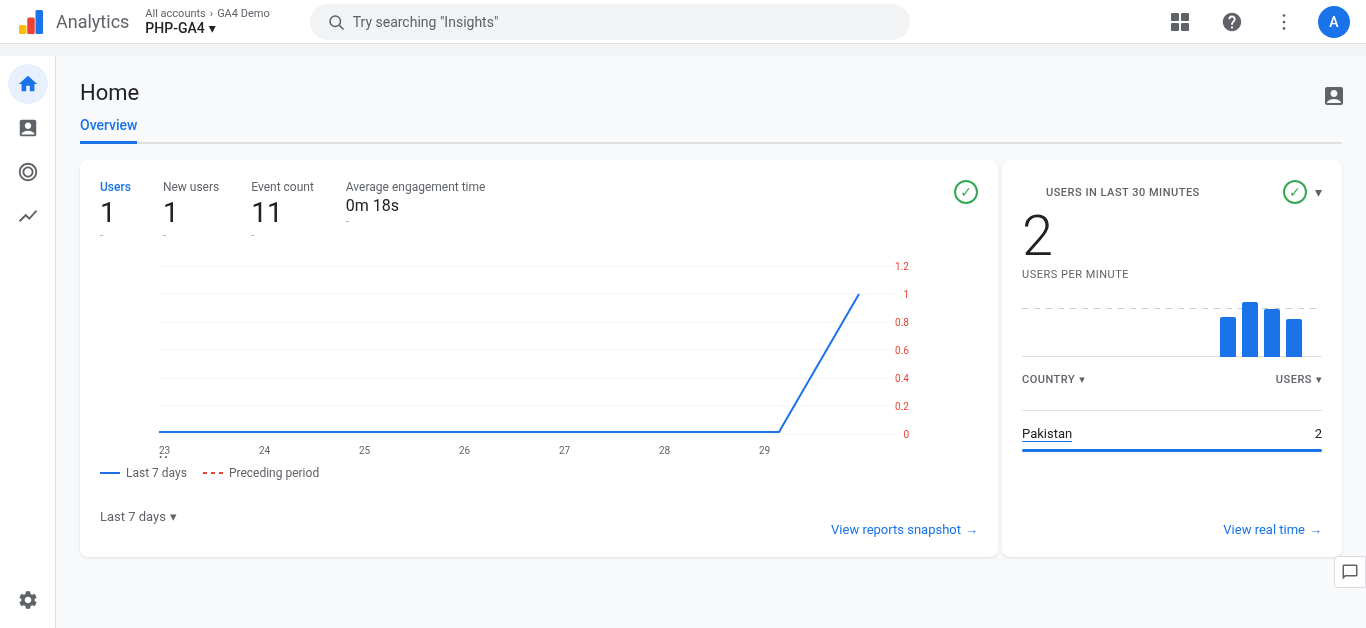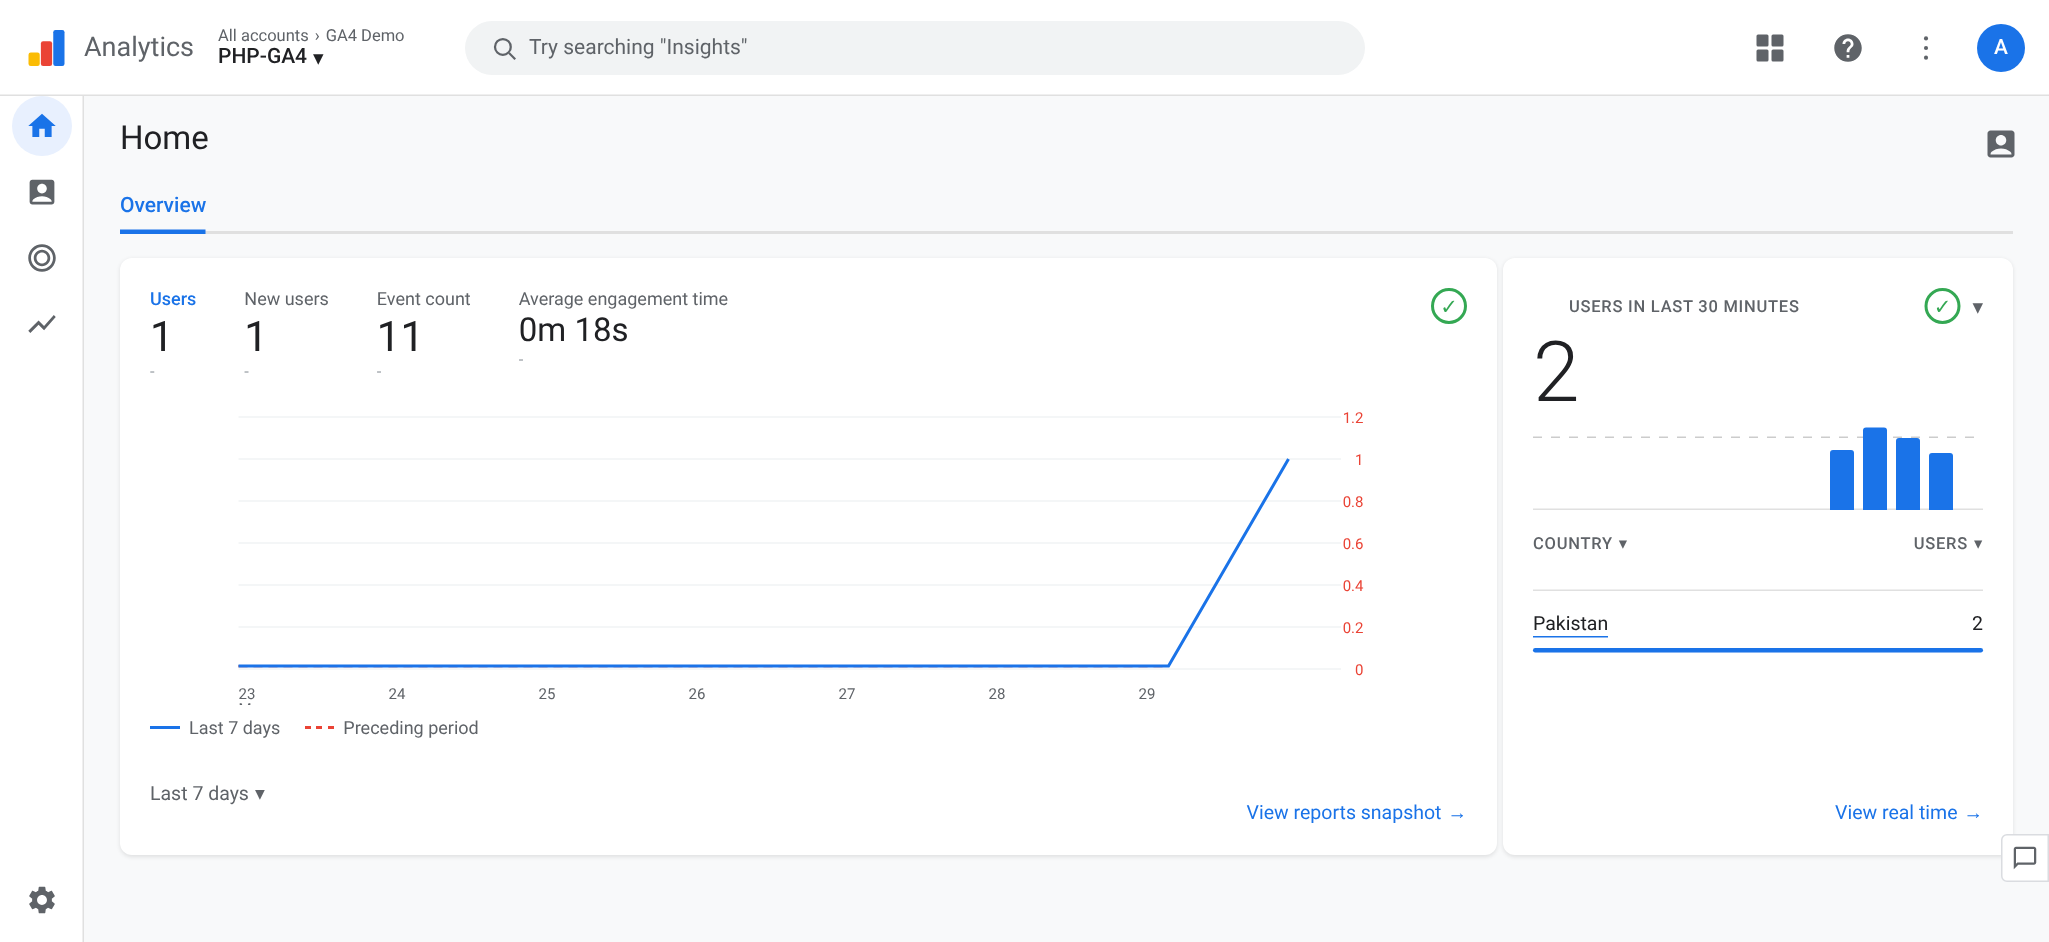--- a/index.html
+++ b/index.html
@@ -1,20 +1,20 @@
 <!DOCTYPE html>
 <html><head>
   <meta charset="utf-8">
   <style>
     * { box-sizing: border-box; margin: 0; padding: 0; }
     body { font-family: 'Google Sans', Roboto, Arial, sans-serif; background: #f1f3f4; color: #202124; font-size: 14px; display: flex; height: 628px; overflow: hidden; }
 
     
     .topbar {
-      position: fixed; top: 0; left: 0; right: 0; height: 64px;
+      position: fixed; top: 0; left: 0; right: 0; height: 44px;
       background: #fff; display: flex; align-items: center;
       padding: 0 16px; z-index: 100; border-bottom: 1px solid #e0e0e0;
     }
     .topbar-logo { display: flex; align-items: center; gap: 10px; margin-right: 16px; }
     .logo-text { font-size: 18px; color: #5f6368; font-weight: 400; }
     .topbar-account { display: flex; flex-direction: column; margin-right: 20px; }
     .account-breadcrumb { font-size: 11px; color: #5f6368; display: flex; align-items: flex-start; gap: 4px; }
     .account-name { font-size: 14px; font-weight: 500; color: #202124; display: flex; align-items: center; gap: 4px; }
     .topbar-search {
       flex: 1; max-width: 600px; background: #f1f3f4; border-radius: 24px;
@@ -39,21 +39,21 @@
       justify-content: center; cursor: pointer; color: #5f6368; font-size: 20px;
     }
     .sidebar-item.active { background: #e8f0fe; color: #1a73e8; }
     .sidebar-bottom { margin-top: auto; }
 
     
     .main {
       margin-top: 56px; margin-left: 56px; flex: 1; padding: 24px;
       overflow-y: auto; background: #f8f9fa; min-height: calc(628px - 56px);
     }
-    .page-title { font-size: 22px; font-weight: 400; color: #202124; margin-bottom: 16px; }
+    .page-title { font-size: 22px; font-weight: 400; color: #202124; margin-bottom: 4px; }
     .tab-bar { border-bottom: 2px solid #e0e0e0; margin-bottom: 16px; }
     .tab-active { display: inline-block; padding: 8px 0; border-bottom: 3px solid #1a73e8; color: #1a73e8; font-size: 14px; font-weight: 500; margin-bottom: -2px; }
 
     .content-row { display: flex; gap: 4px; }
 
     
     .chart-card {
       background: #fff; border-radius: 8px; padding: 20px;
       flex: 1; box-shadow: 0 1px 3px rgba(0,0,0,0.1);
     }
@@ -222,21 +222,21 @@
           <span class="metric-value">1</span>
           <span class="metric-sub">-</span>
         </div>
         <div class="metric">
           <span class="metric-label">Event count</span>
           <span class="metric-value">11</span>
           <span class="metric-sub">-</span>
         </div>
         <div class="metric">
           <span class="metric-label">Average engagement time</span>
-          <span class="metric-value" style="font-size:22px;">0m 18s</span>
+          <span class="metric-value" style="font-size:16px;">0m 18s</span>
           <span class="metric-sub">-</span>
         </div>
         <div class="metric-check">
           <div class="check-circle">✓</div>
         </div>
       </div>
 
       <div class="chart-area">
         <svg viewBox="0 0 760 200" width="100%" height="100%">
 
@@ -298,20 +298,21 @@
       <div class="realtime-header">
         <span class="realtime-title">USERS IN LAST 30 MINUTES</span>
         <div class="realtime-check">
           <div class="check-circle">✓</div>
           <span style="color:#5f6368;margin-left:4px;">▾</span>
         </div>
       </div>
 
       <div class="realtime-number">2</div>
 
+      <div class="realtime-sub">USERS PER MINUTE</div>
 
       <div style="position:relative; height:60px; margin-bottom:12px;">
 
         <div style="position:absolute;bottom:0;left:0;right:0;height:1px;background:#e0e0e0;"></div>
 
         <div style="position:absolute;bottom:80%;left:0;right:0;height:1px;background:repeating-linear-gradient(to right,#ccc 0,#ccc 6px,transparent 6px,transparent 12px);"></div>
 
         <div style="position:absolute;bottom:0;right:20px;display:flex;align-items:flex-end;gap:6px;">
           <div style="width:16px;height:40px;background:#1a73e8;border-radius:2px 2px 0 0;"></div>
           <div style="width:16px;height:55px;background:#1a73e8;border-radius:2px 2px 0 0;"></div>

